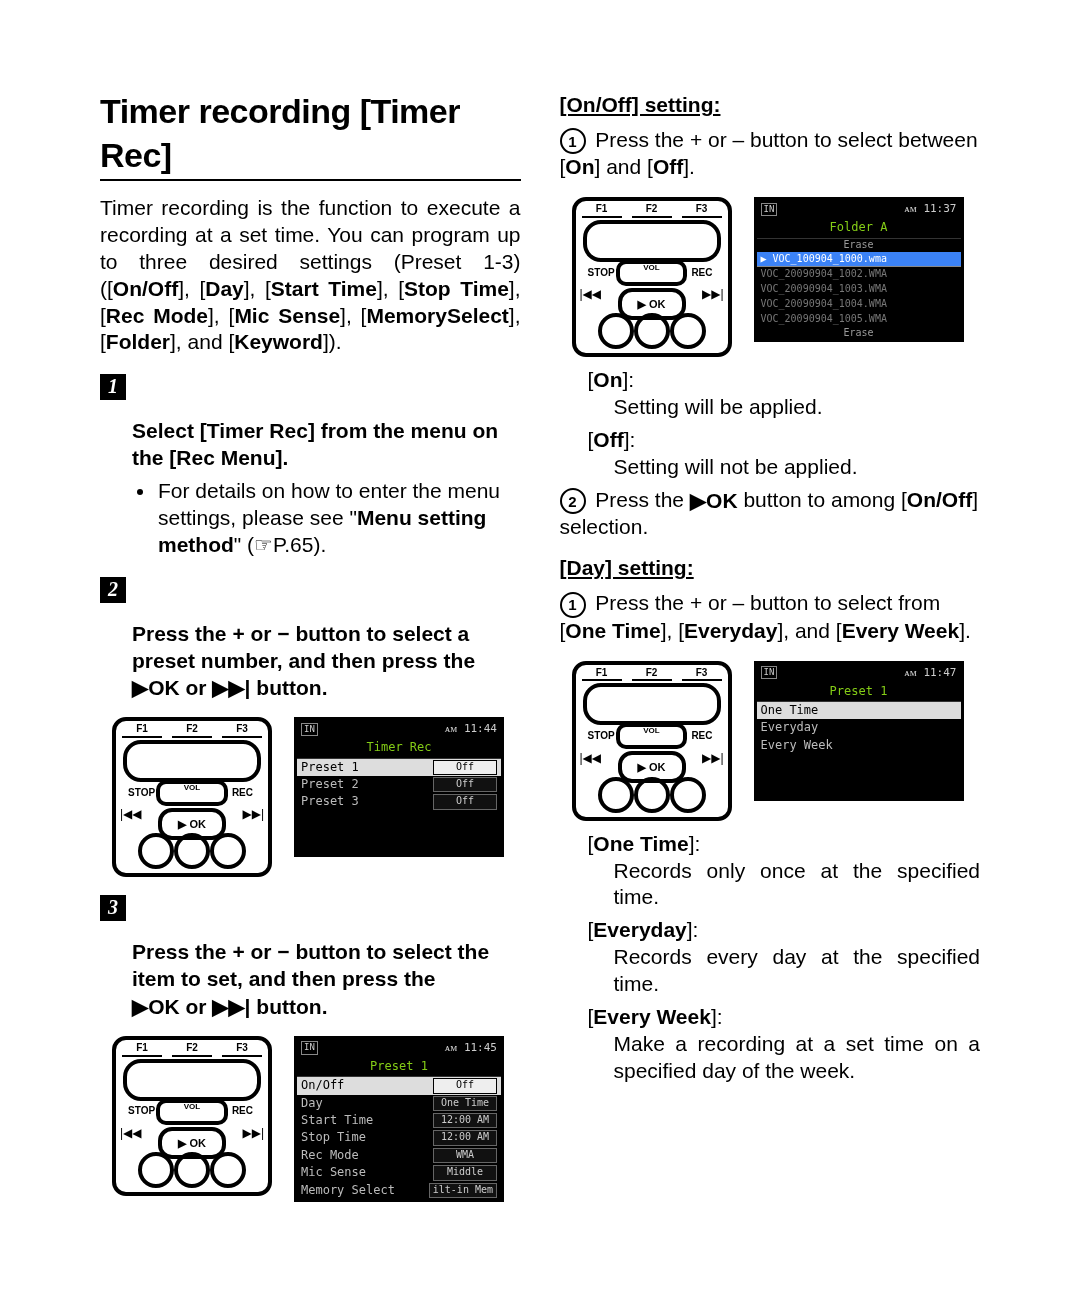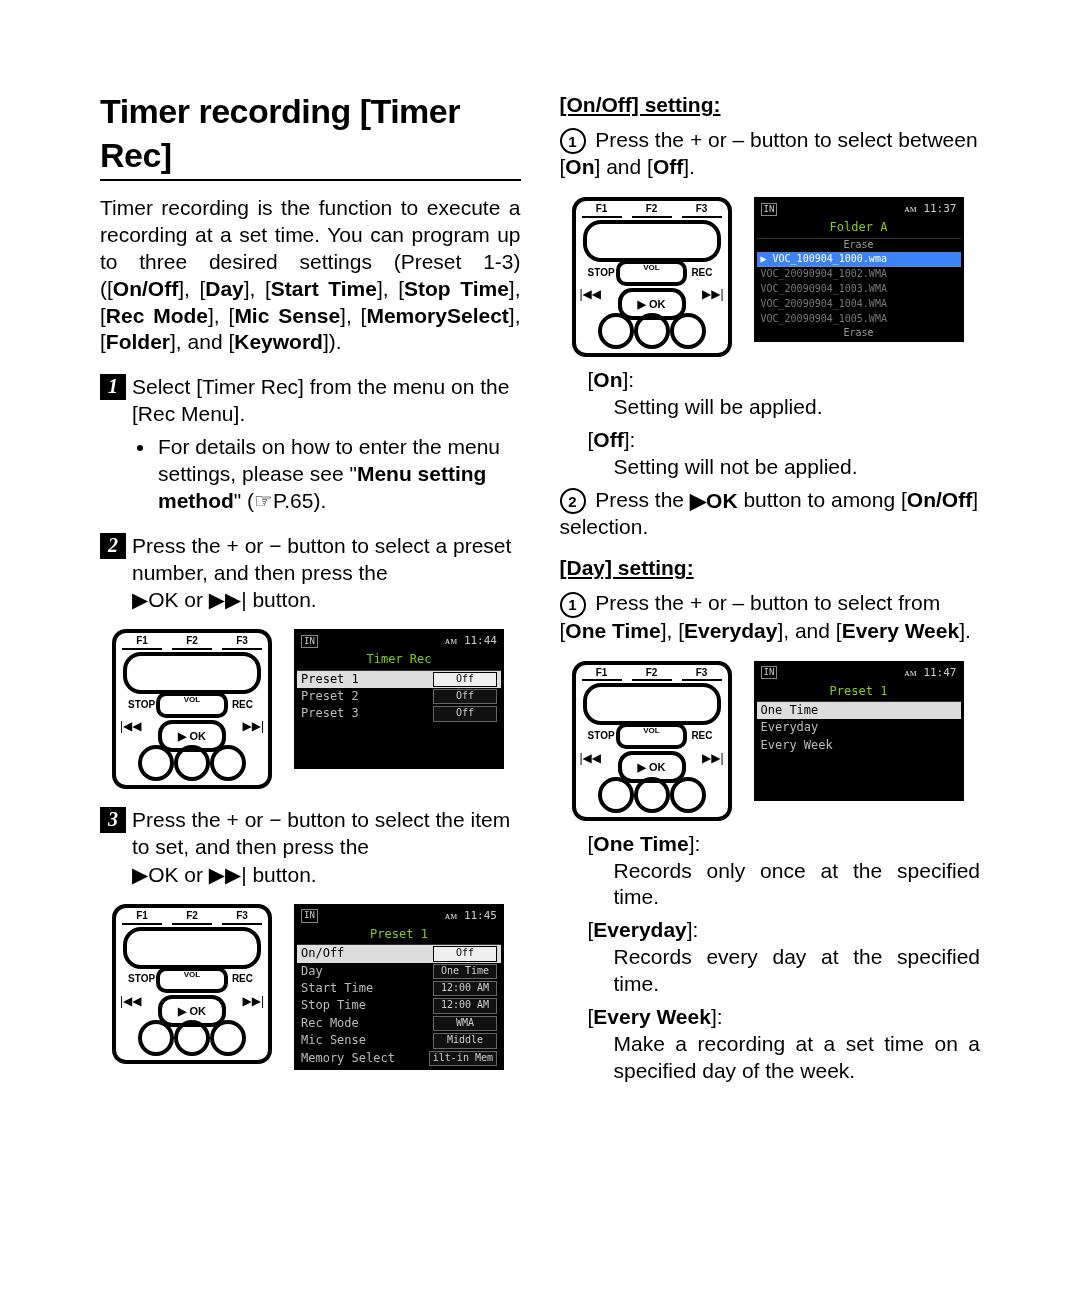--- a/index.html
+++ b/index.html
@@ -21,21 +21,21 @@
   }
   .rule{border-top:2.5px solid #000;margin-bottom:14px;}
   p{margin:0 0 10px 0; text-align:justify;}
   .numbox{
     display:inline-flex;align-items:center;justify-content:center;
     width:26px;height:26px;background:#000;color:#fff;font-style:italic;
     font-weight:700;font-size:20px;margin-right:6px;flex:0 0 26px;
     font-family: Georgia, serif;
   }
   .step{display:flex;align-items:flex-start;margin:18px 0 6px 0;}
-  .step-body{font-weight:400;}
+  .step-body{font-weight:700;margin-top:44px;}
   ul.bul{margin:4px 0 14px 38px;padding:0;}
   ul.bul li{list-style:disc;margin-left:18px;padding-left:2px;}
   .figrow{display:flex;gap:22px;align-items:flex-start;margin:16px 0 10px 12px;}
   .device{
     width:160px;height:160px;border:4px solid #000;border-radius:14px;
     position:relative;box-sizing:border-box;background:#fff;flex:0 0 160px;
   }
   .fkeys{display:flex;justify-content:space-between;padding:2px 6px 0 6px;font-size:10px;font-weight:700;}
   .fkeys span{border-bottom:2px solid #000;width:40px;text-align:center;}
   .bigcap{

